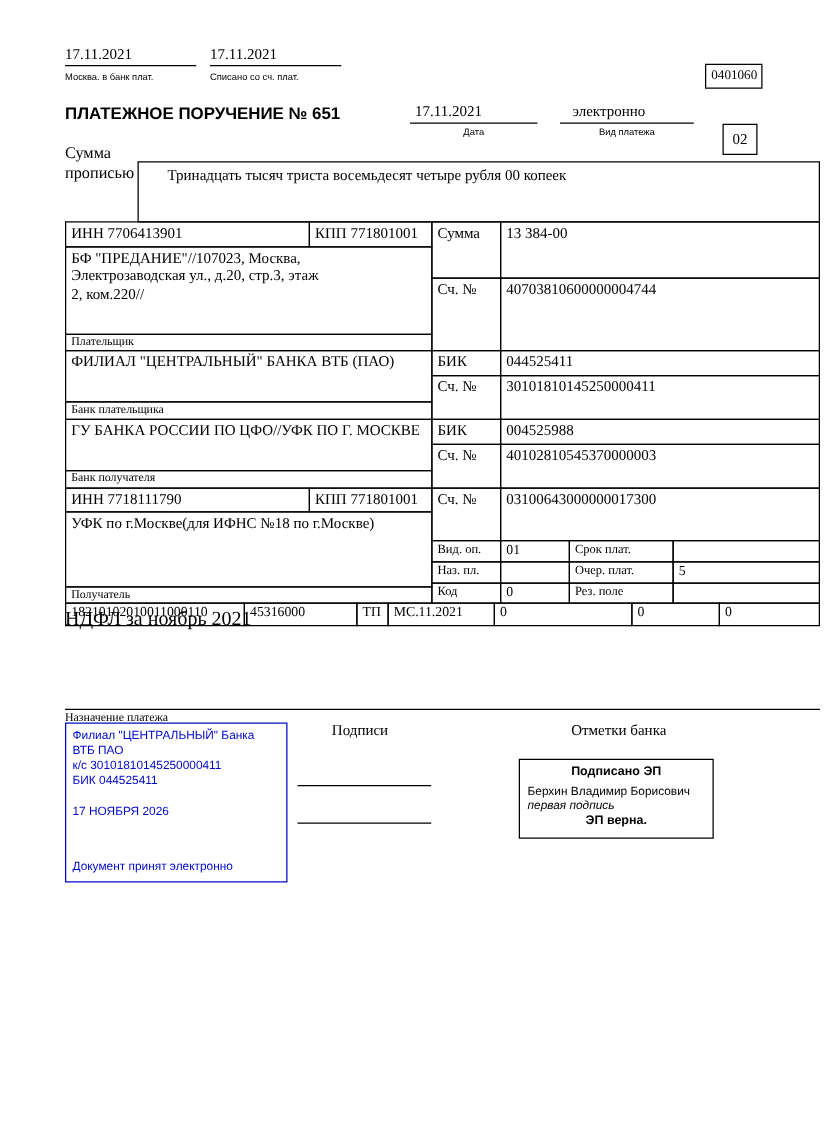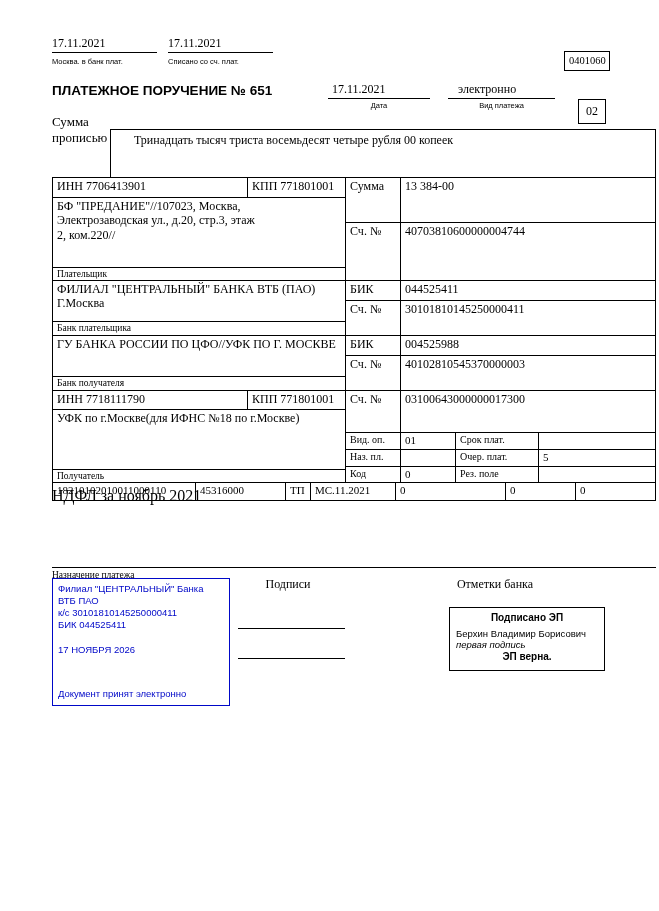--- a/index.html
+++ b/index.html
@@ -28,21 +28,21 @@
     border:1px solid var(--stamp-color); color:var(--stamp-color);
     font-family:"Liberation Sans", sans-serif; font-size:9.5px; line-height:1.25;
     padding:4px 5px;
   }
   .stamp-date { margin-top:13px; }
   .stamp-note { position:absolute; left:5px; bottom:5px; }
   .sig-line { position:absolute; left:238px; width:107px; border-top:1px solid #000; height:0; }
   .esign-box {
     position:absolute; left:415px; top:607px; width:156px; height:64px;
     border:1px solid #000; padding:4px 6px;
-    font-family:"Liberation Sans", sans-serif; font-size:9.5px; line-height:1.25;margin-left:34px;
+    font-family:"Liberation Sans", sans-serif; font-size:9.5px; line-height:1.25;
   }
   .esign-title { font-size:10px; font-weight:bold; text-align:center; }
   .esign-role { font-style:italic; }
   .esign-valid { font-weight:bold; text-align:center; font-size:10px; }
 </style>
 </head>
 <body>
 
 <div class="abs u" style="left:52px;top:36px;width:105px;height:17px;font-size:12px">17.11.2021</div>
 <div class="abs u" style="left:168px;top:36px;width:105px;height:17px;font-size:12px">17.11.2021</div>
@@ -69,21 +69,20 @@
 </div>
 <div class="cell flabel" style="left:52px;top:250px;width:294px;height:14px">Плательщик</div>
 
 <div class="cell" style="left:345px;top:160px;width:56px;height:46px">Сумма</div>
 <div class="cell" style="left:400px;top:160px;width:256px;height:46px">13 384-00</div>
 <div class="cell" style="left:345px;top:205px;width:56px;height:59px">Сч. №</div>
 <div class="cell" style="left:400px;top:205px;width:256px;height:59px">40703810600000004744</div>
 
 <div class="cell" style="left:52px;top:263px;width:294px;height:42px">
   <div>ФИЛИАЛ "ЦЕНТРАЛЬНЫЙ" БАНКА ВТБ (ПАО)</div>
-  <div>Г.Москва</div>
 </div>
 <div class="cell flabel" style="left:52px;top:304px;width:294px;height:15px">Банк плательщика</div>
 <div class="cell" style="left:345px;top:263px;width:56px;height:21px">БИК</div>
 <div class="cell" style="left:400px;top:263px;width:256px;height:21px">044525411</div>
 <div class="cell" style="left:345px;top:283px;width:56px;height:36px">Сч. №</div>
 <div class="cell" style="left:400px;top:283px;width:256px;height:36px">30101810145250000411</div>
 
 <div class="cell" style="left:52px;top:318px;width:294px;height:42px">
   <div>ГУ БАНКА РОССИИ ПО ЦФО//УФК ПО Г. МОСКВЕ</div>
 </div>

